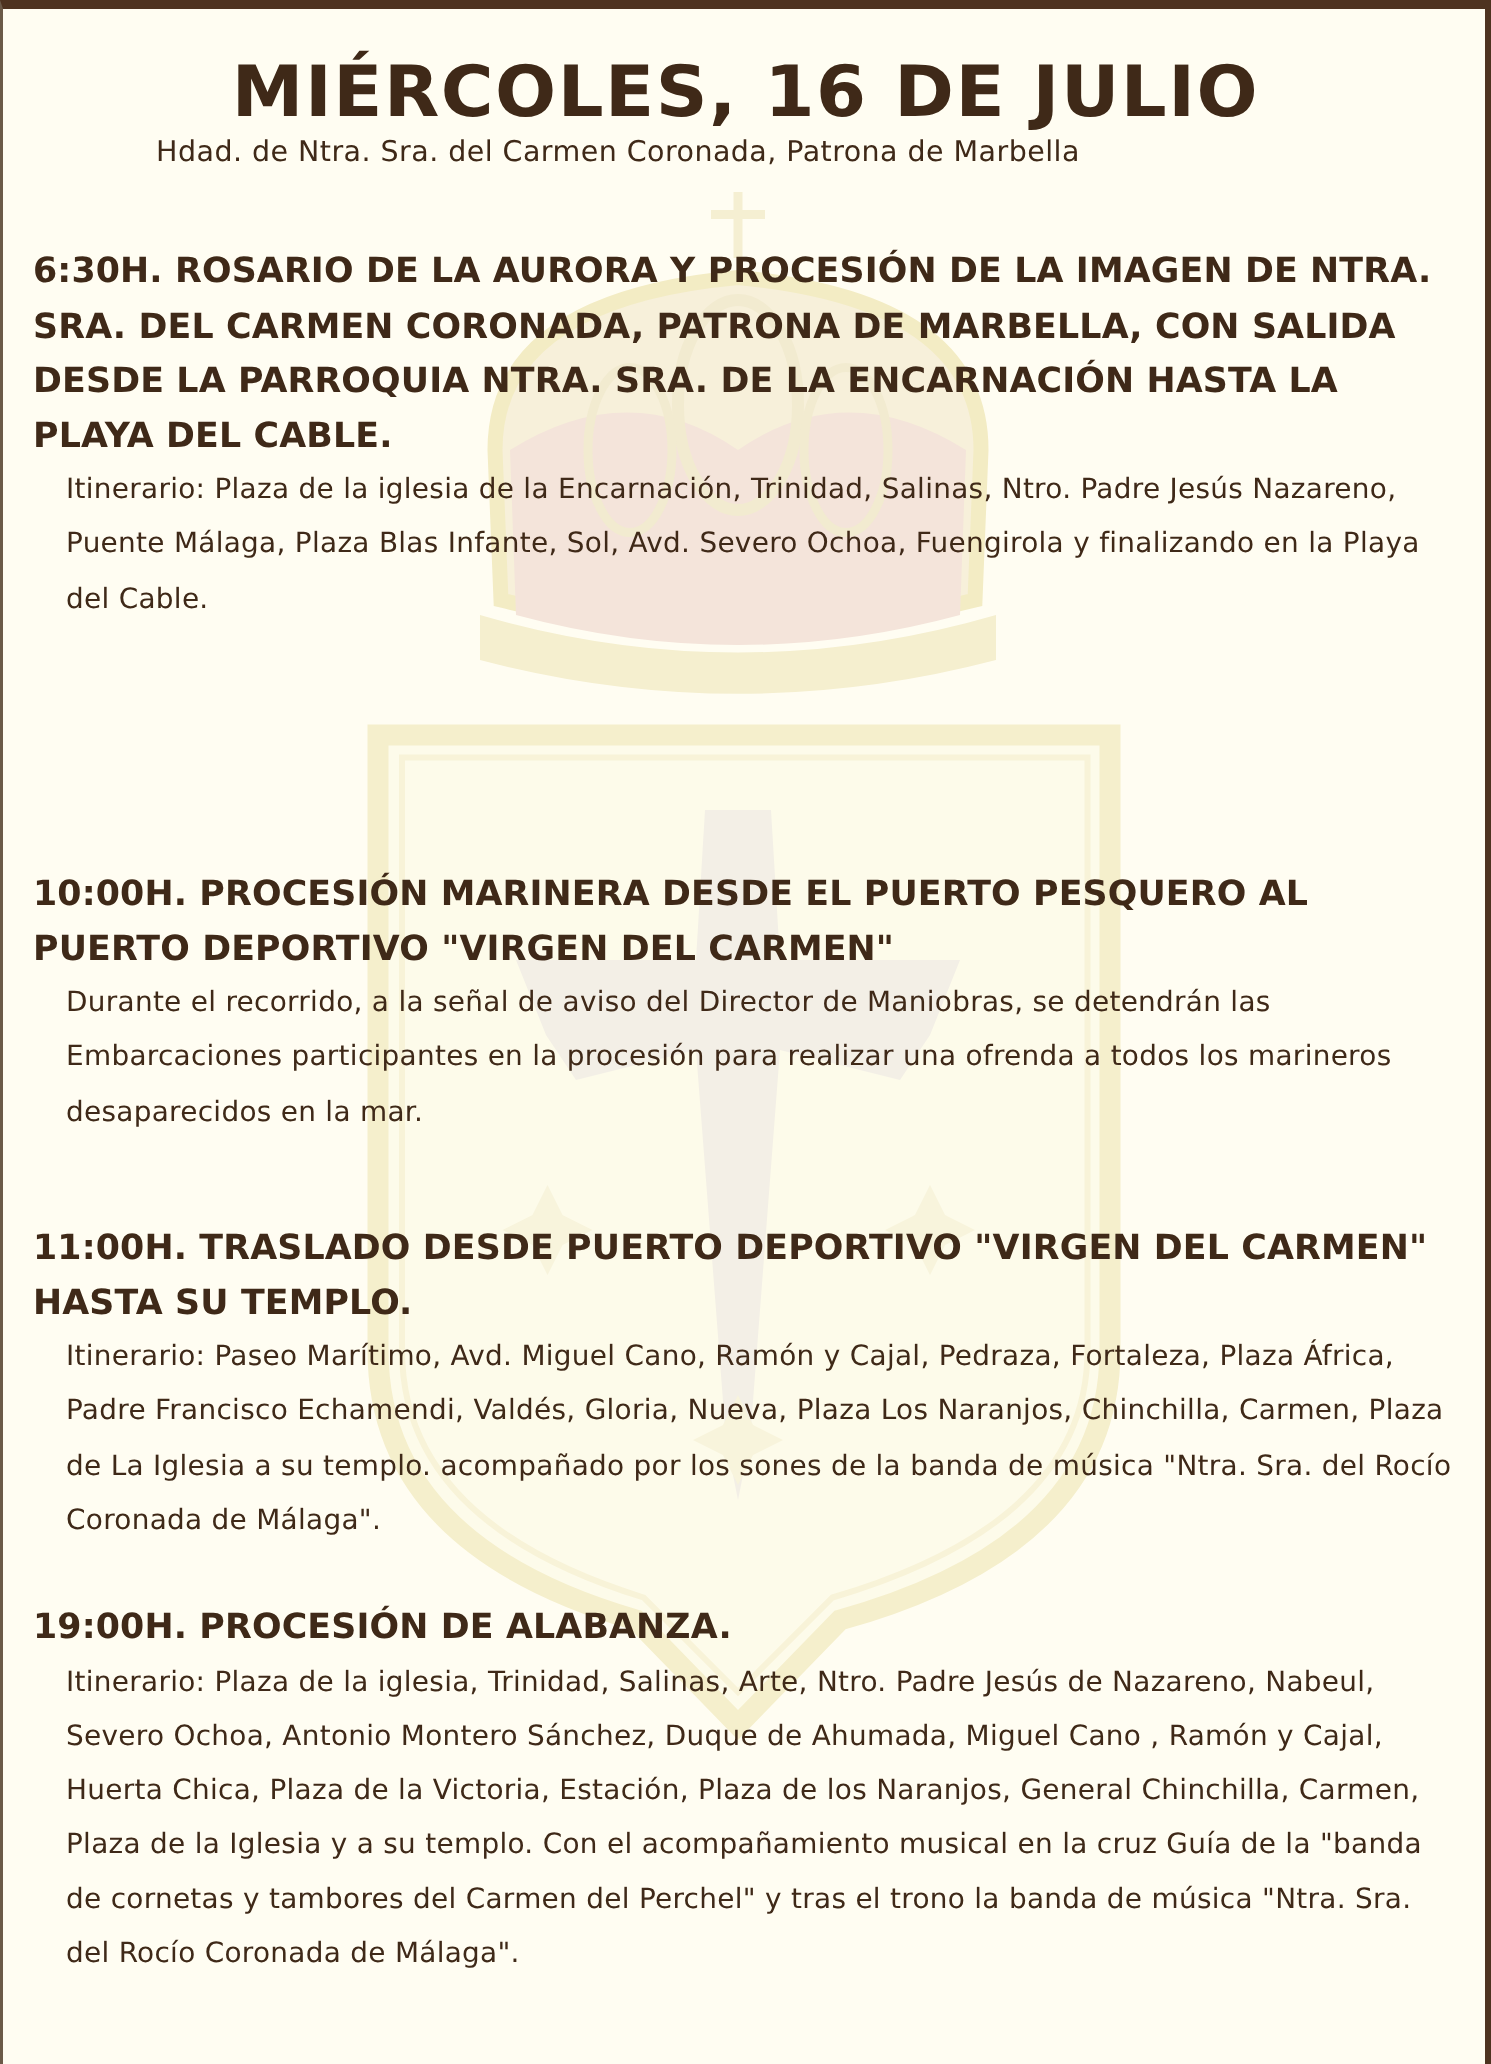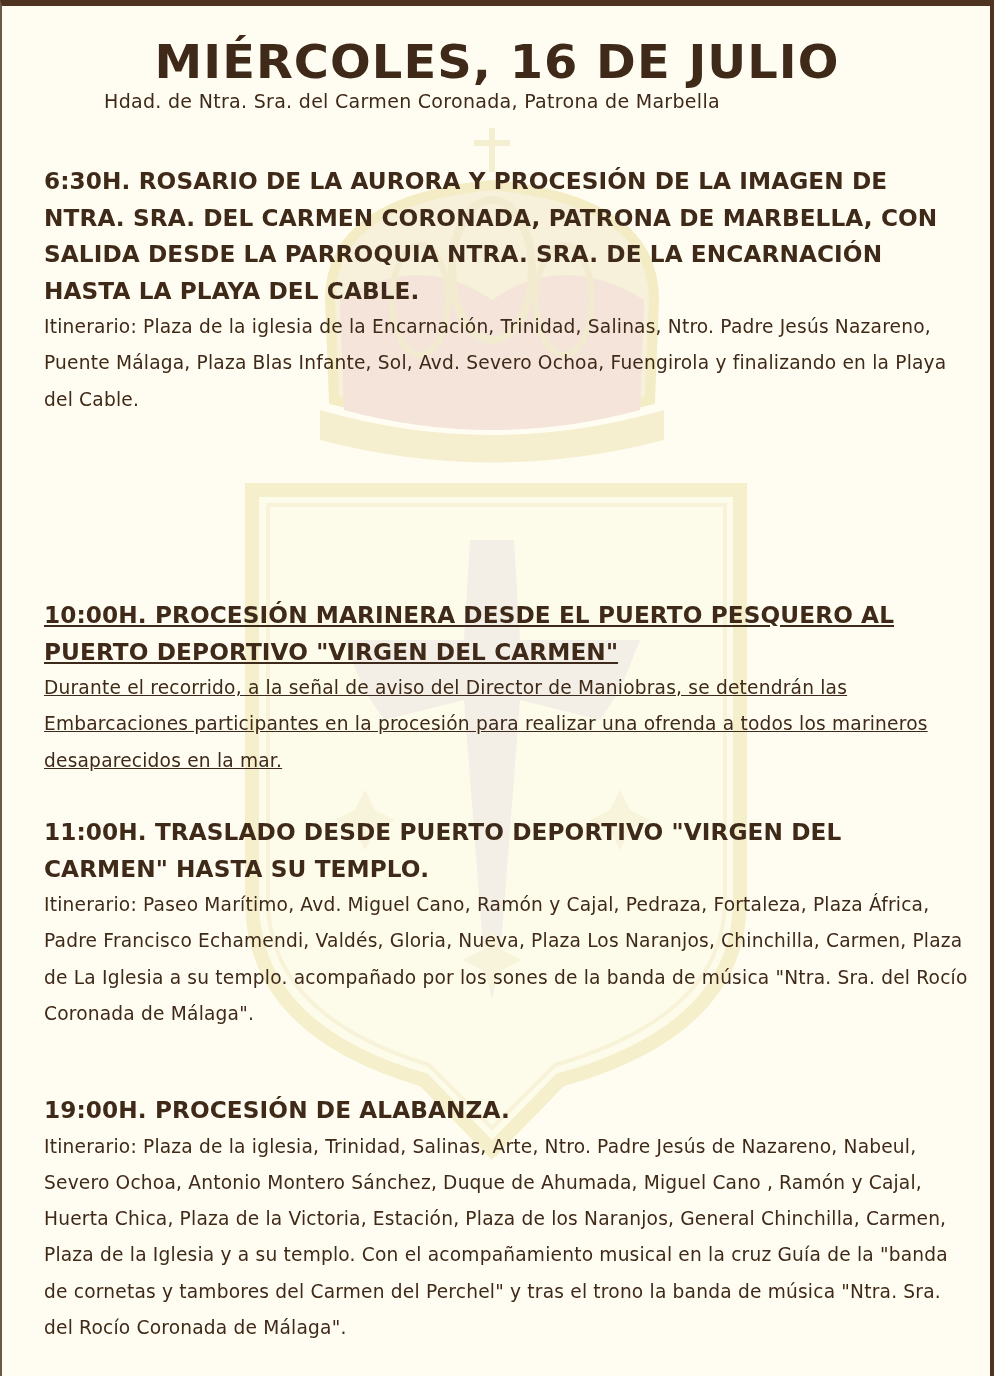--- a/index.html
+++ b/index.html
@@ -38,21 +38,20 @@
       text-align: center;
       font-size: 19px; color: #3f2918; line-height: 26px;
       letter-spacing: 0.3px;
     }
     .event { position: absolute; left: 22px; width: 950px; }
     .event-heading {
       font-family: "DejaVu Sans", sans-serif;
       font-weight: bold; font-size: 23.2px; line-height: 36.5px;
       color: #3f2918; letter-spacing: 0.1px;
       text-transform: uppercase;
-      margin-left: 22px;
     }
     .event-body {
       font-size: 18.6px; line-height: 36.3px; color: #3f2918;
       letter-spacing: 0.2px;
       margin-left: 22px;
     }
   </style>
 </head>
 <body>
 
@@ -95,27 +94,27 @@
   <div class="subtitle">Hdad. de Ntra. Sra. del Carmen Coronada, Patrona de Marbella</div>
 
   <div class="event" style="top:163px;">
     <div class="event-heading">6:30H. ROSARIO DE LA AURORA Y PROCESIÓN DE LA IMAGEN DE NTRA. SRA. DEL CARMEN CORONADA, PATRONA DE MARBELLA, CON SALIDA DESDE LA PARROQUIA NTRA. SRA. DE LA ENCARNACIÓN HASTA LA PLAYA DEL CABLE.</div>
     <div class="event-body">Itinerario: Plaza de la iglesia de la Encarnación, Trinidad, Salinas, Ntro. Padre Jesús Nazareno, Puente Málaga, Plaza Blas Infante, Sol, Avd. Severo Ochoa, Fuengirola y finalizando en la Playa del Cable.</div>
   </div>
 
   <div class="event" style="top:452px;">
   </div>
 
-  <div class="event" style="top:597px;text-decoration:underline;">
+  <div class="event" style="top:578px;">
     <div class="event-heading">10:00H. PROCESIÓN MARINERA DESDE EL PUERTO PESQUERO AL PUERTO DEPORTIVO "VIRGEN DEL CARMEN"</div>
     <div class="event-body">Durante el recorrido, a la señal de aviso del Director de Maniobras, se detendrán las Embarcaciones participantes en la procesión para realizar una ofrenda a todos los marineros desaparecidos en la mar.</div>
   </div>
 
   <div class="event" style="top:814px;">
     <div class="event-heading">11:00H. TRASLADO DESDE PUERTO DEPORTIVO "VIRGEN DEL CARMEN" HASTA SU TEMPLO.</div>
     <div class="event-body">Itinerario: Paseo Marítimo, Avd. Miguel Cano, Ramón y Cajal, Pedraza, Fortaleza, Plaza África, Padre Francisco Echamendi, Valdés, Gloria, Nueva, Plaza Los Naranjos, Chinchilla, Carmen, Plaza de La Iglesia a su templo. acompañado por los sones de la banda de música "Ntra. Sra. del Rocío Coronada de Málaga".</div>
   </div>
 
-  <div class="event" style="top:1092px;">
+  <div class="event" style="top:1067px;">
     <div class="event-heading">19:00H. PROCESIÓN DE ALABANZA.</div>
     <div class="event-body">Itinerario: Plaza de la iglesia, Trinidad, Salinas, Arte, Ntro. Padre Jesús de Nazareno, Nabeul, Severo Ochoa, Antonio Montero Sánchez, Duque de Ahumada, Miguel Cano , Ramón y Cajal, Huerta Chica, Plaza de la Victoria, Estación, Plaza de los Naranjos, General Chinchilla, Carmen, Plaza de la Iglesia y a su templo. Con el acompañamiento musical en la cruz Guía de la "banda de cornetas y tambores del Carmen del Perchel" y tras el trono la banda de música "Ntra. Sra. del Rocío Coronada de Málaga".</div>
   </div>
 </div>
 
 </body></html>

